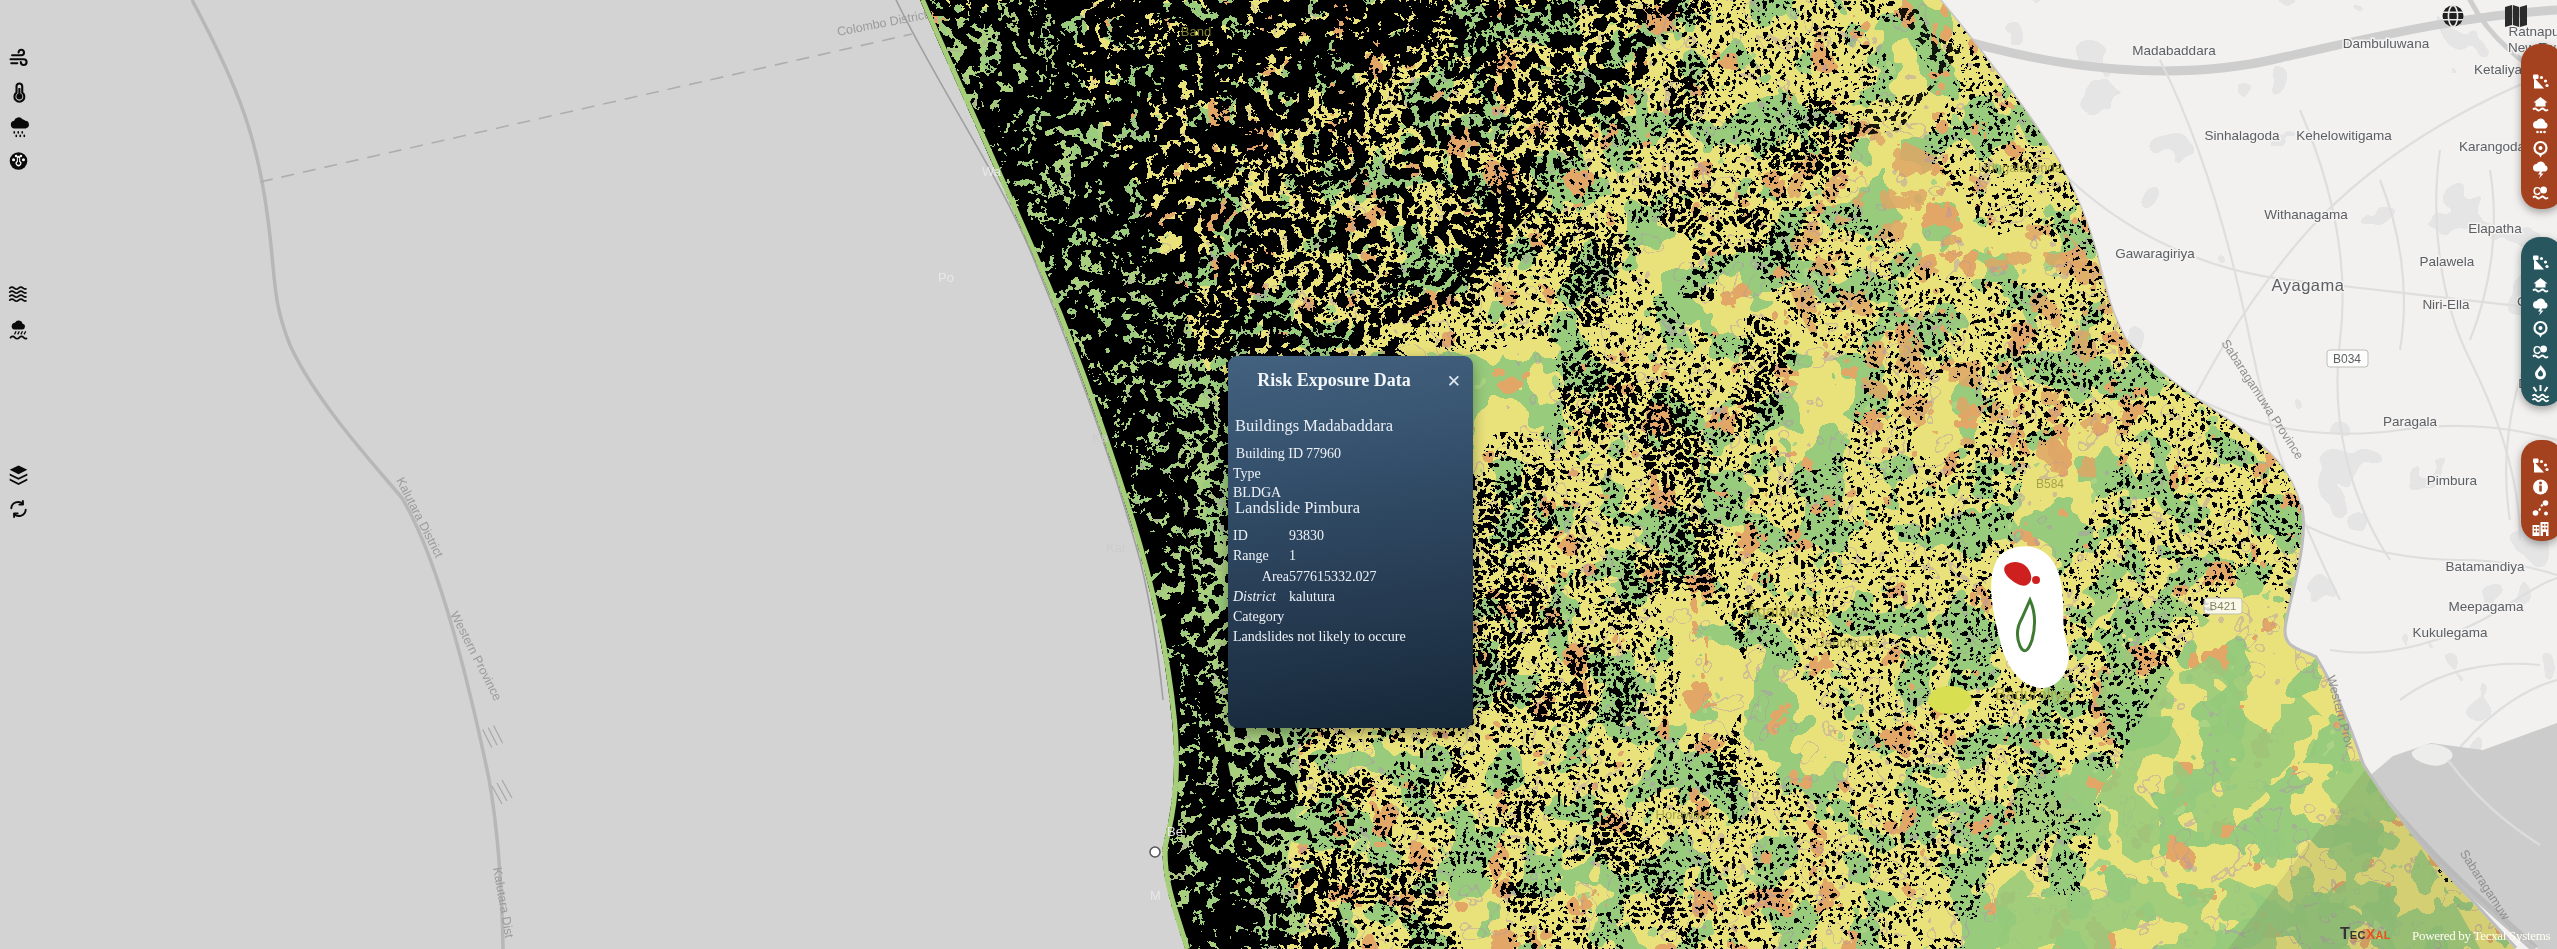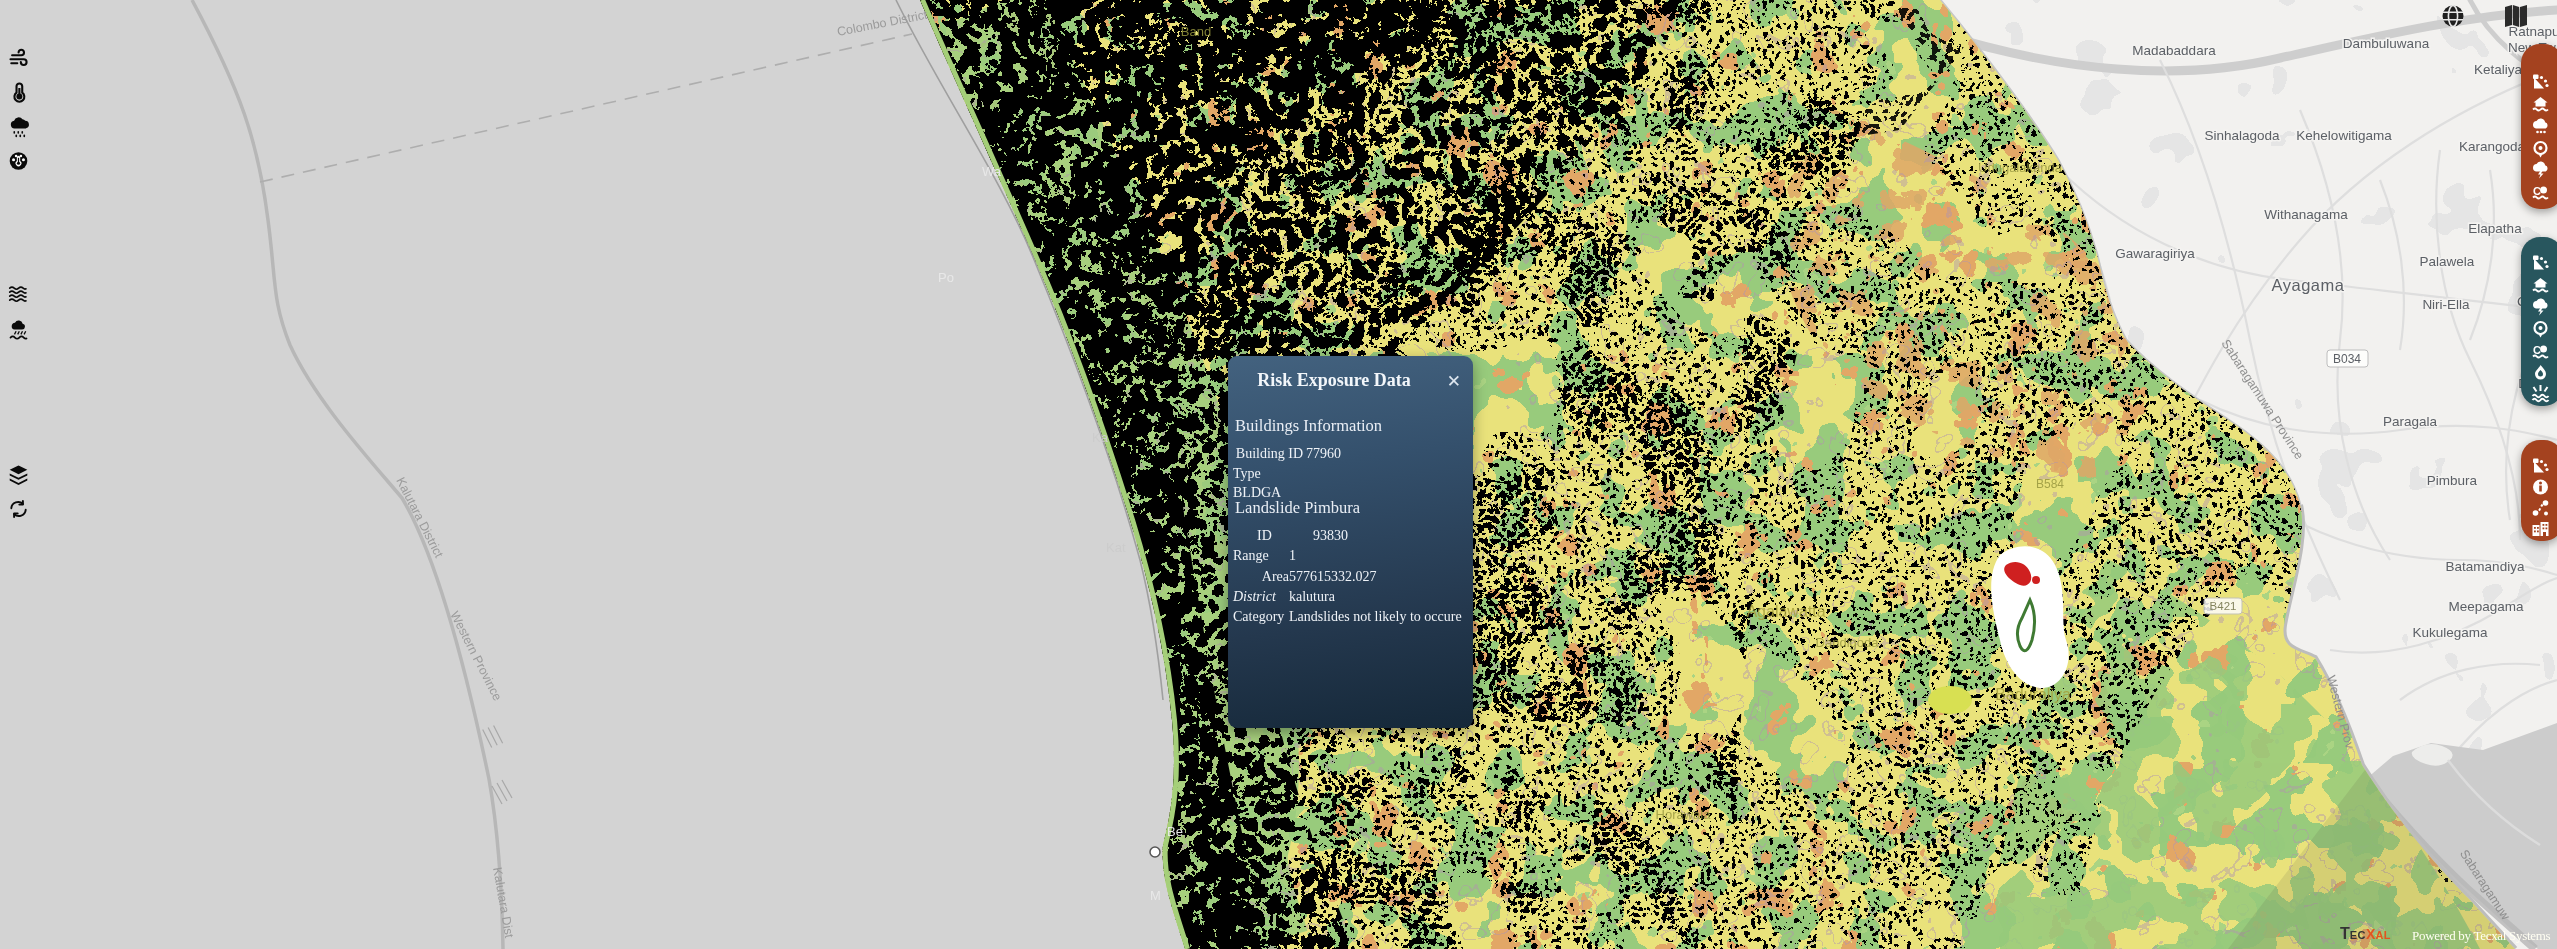--- a/index.html
+++ b/index.html
@@ -300,50 +300,50 @@
 <text x="1167" y="836">Be</text>
 <text x="1150" y="900">M</text>
 </g>
 <circle cx="1155" cy="852" r="5" fill="#ffffff" stroke="#555" stroke-width="1.5"></circle>
 </g>
 </svg>
 
 <div id="popup" style="position:absolute;left:1228px;top:356px;width:245px;height:372px;border-radius:9px;background:linear-gradient(172deg,#43627f 0%,#34506c 30%,#24384e 70%,#152839 100%);box-shadow:0 4px 14px rgba(0,0,0,0.35);font-family:'Liberation Serif',serif;color:#eef2f7;">
   <div style="position:absolute;left:0;top:14px;width:212px;text-align:center;font-size:18px;font-weight:bold;color:#f2f6fa;">Risk Exposure Data</div>
   <div style="position:absolute;right:12px;top:15px;font-size:17px;color:#dde5ee;font-family:'Liberation Sans',sans-serif;">✕</div>
-  <div style="position:absolute;left:7px;top:60px;font-size:16.5px;color:#e9eef5;">Buildings Information</div>
+  <div style="position:absolute;left:7px;top:60px;font-size:16.5px;color:#e9eef5;">Buildings Madabaddara</div>
   <div style="position:absolute;left:5px;top:88px;font-size:14px;white-space:nowrap;">
     <div style="display:flex;line-height:19.5px;">
         <span style="width:73px;flex:none;text-align:center;">Building ID</span>
         <span>77960</span>
       </div>
     <div style="display:flex;line-height:19.5px;flex-direction:column;">
         <span style="width:73px;flex:none;">Type</span>
         <span>BLDGA</span>
       </div>
   </div>
   <div style="position:absolute;left:7px;top:142px;font-size:16.5px;color:#e9eef5;">Landslide Pimbura</div>
   <div style="position:absolute;left:5px;top:170px;font-size:14px;white-space:nowrap;">
     <div style="display:flex;line-height:20.3px;">
-        <span style="width:56px;flex:none;margin-left:24px;">ID</span>
+        <span style="width:56px;flex:none;">ID</span>
         <span>93830</span>
       </div>
     <div style="display:flex;line-height:20.3px;">
         <span style="width:56px;flex:none;">Range</span>
         <span>1</span>
       </div>
     <div style="display:flex;line-height:20.3px;">
         <span style="width:56px;flex:none;text-align:right;">Area</span>
         <span>577615332.027</span>
       </div>
     <div style="display:flex;line-height:20.3px;">
         <span style="width:56px;flex:none;font-style:italic;">District</span>
         <span>kalutura</span>
       </div>
-    <div style="display:flex;line-height:20.3px;">
+    <div style="display:flex;line-height:20.3px;flex-direction:column;">
         <span style="width:56px;flex:none;">Category</span>
         <span>Landslides not likely to occure</span>
       </div>
   </div>
 </div>
 
 <svg style="position:absolute;left:8px;top:46px" width="26" height="480" viewBox="0 0 26 480" xmlns="http://www.w3.org/2000/svg" fill="#0a0a0a">
 <g transform="translate(1.7,3.2) scale(0.8)">
 <path d="M3,7.5 h11.5 a3.4,3.4 0 1 0 -3.4,-3.4" fill="none" stroke="#0a0a0a" stroke-width="2.6" stroke-linecap="round"></path>
 <path d="M1,12.5 h16.5 a3.6,3.6 0 1 1 -3.6,3.6" fill="none" stroke="#0a0a0a" stroke-width="2.6" stroke-linecap="round"></path>

